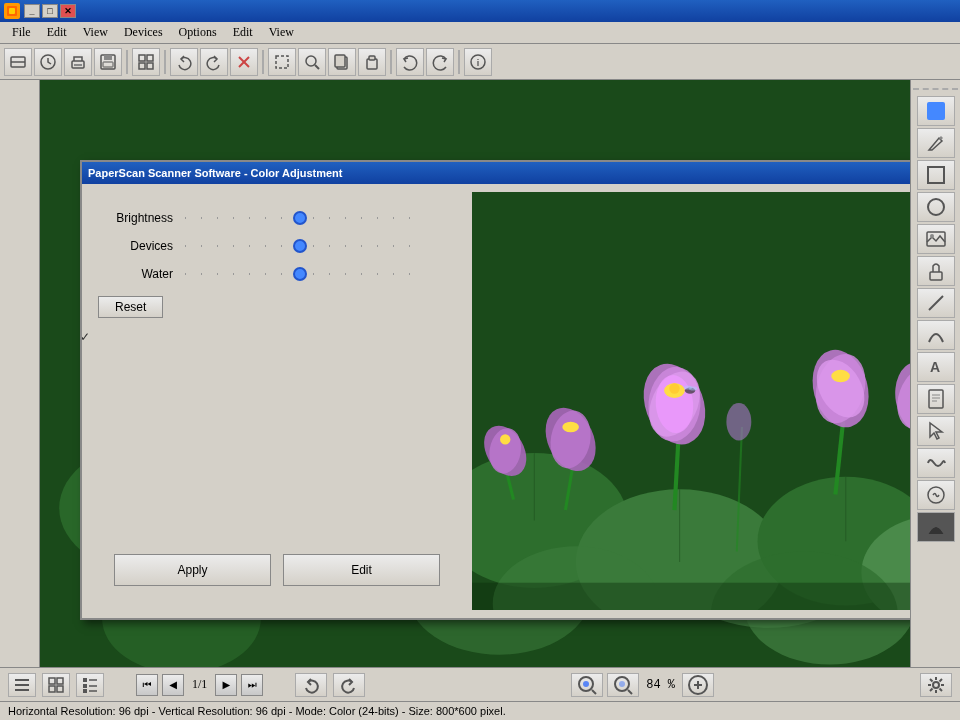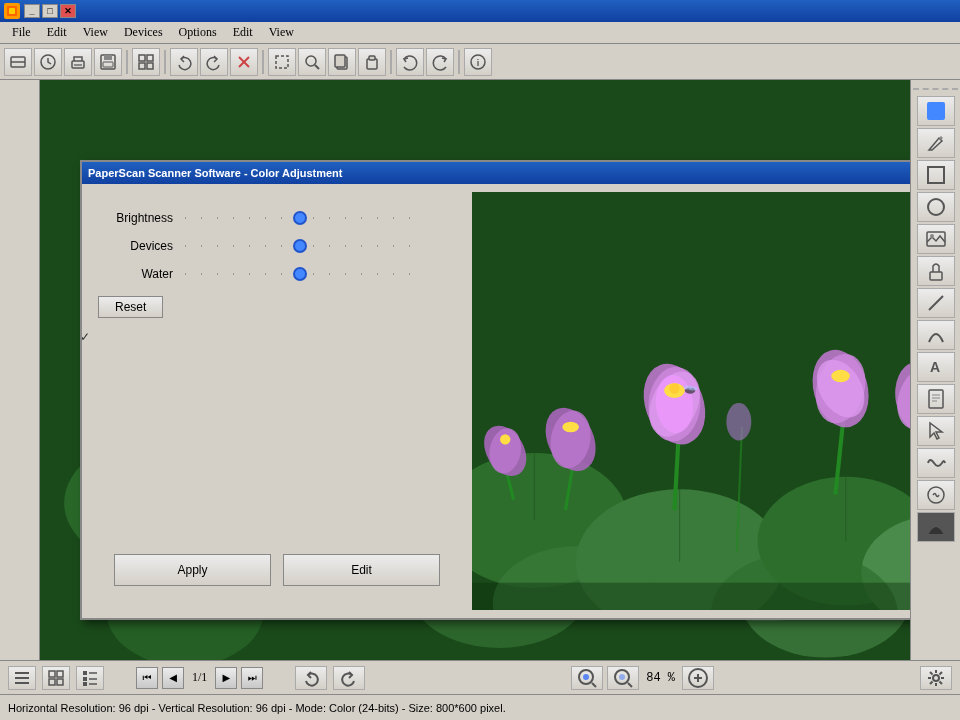--- a/index.html
+++ b/index.html
@@ -158,21 +158,21 @@
       background: linear-gradient(to bottom, #ececec, #d4d0c8);
       display: flex;
       align-items: center;
       justify-content: center;
       cursor: pointer;
       font-size: 14px;
     }
 
     
     .status-bar {
-      height: 26px;
+      height: 19px;
       background: #d4d0c8;
       border-top: 1px solid #888;
       display: flex;
       align-items: center;
       padding: 0 8px;
       font-size: 11px;
       flex-shrink: 0;
     }
 
     

